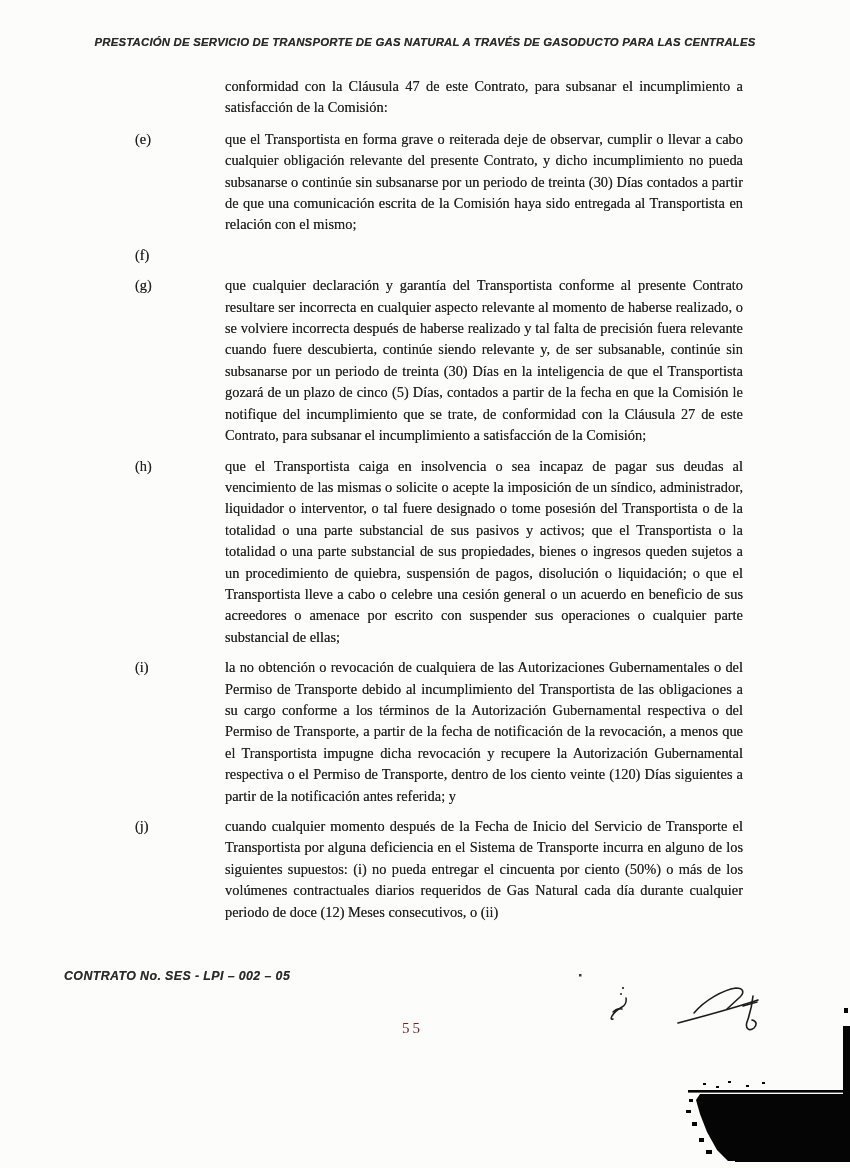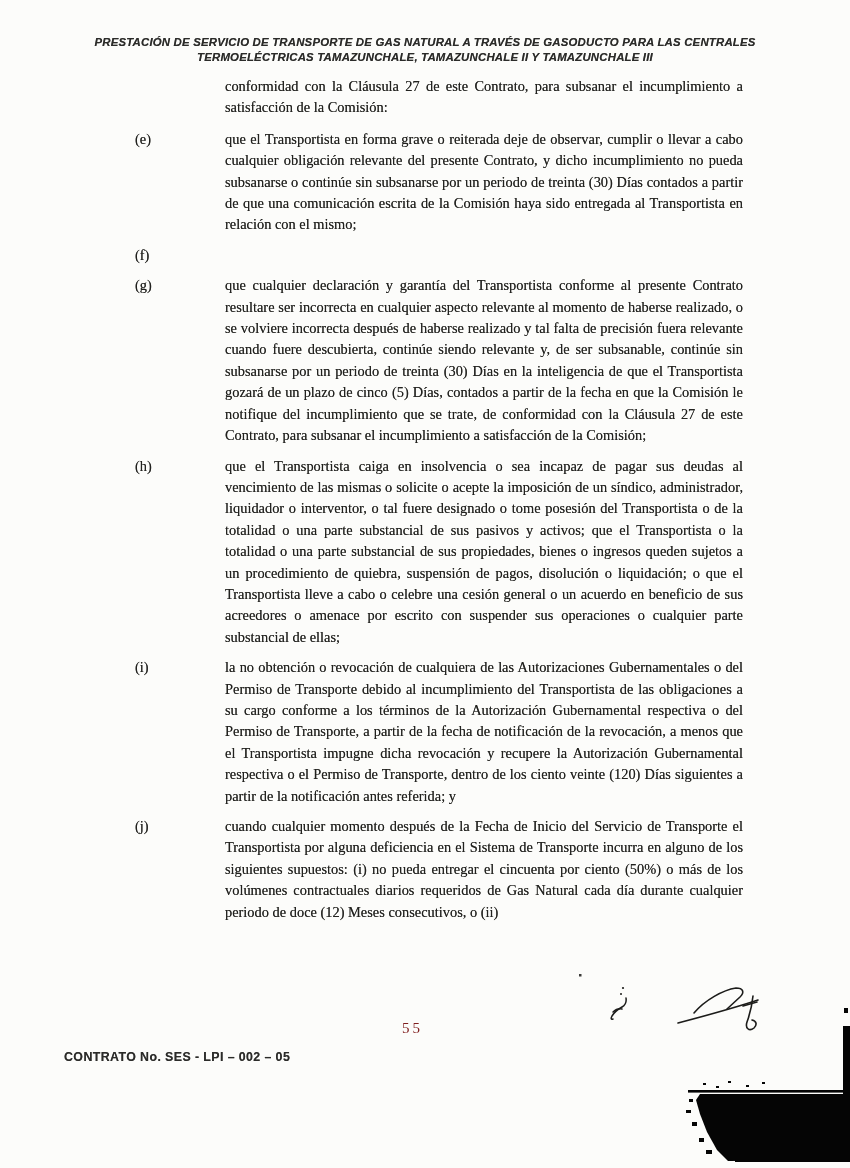--- a/index.html
+++ b/index.html
@@ -57,22 +57,23 @@
     text-align: left;
   }
   .clause-text {
     text-align: justify;
     font-family: Liberation Serif, serif;
   }
   
   .footer-contract {
     position: absolute;
     left: 64px;
-    top: 1050px;
+    top: 969px;
     font-family: "Liberation Sans", sans-serif;
+    font-style: italic;
     font-weight: 700;
     font-size: 12.4px;
     letter-spacing: 0.4px;
     color: #2b2b29;
     text-shadow: 0 0 0.5px rgba(40,40,38,0.6);
   }
   .page-number {
     position: absolute;
     left: 402px;
     top: 1020px;
@@ -91,26 +92,25 @@
     pointer-events: none;
   }
 </style>
 </head>
 <body>
 
 <div class="page">
 
   <div class="doc-header">
     <div>PRESTACIÓN DE SERVICIO DE TRANSPORTE DE GAS NATURAL A TRAVÉS DE GASODUCTO PARA LAS CENTRALES</div>
-    <div>TERMOELÉCTRICAS TAMAZUNCHALE, TAMAZUNCHALE II Y TAMAZUNCHALE III</div>
   </div>
 
   <div class="doc-body">
 
-    <p class="intro-par">conformidad con la Cláusula 27 de este Contrato, para subsanar el incumplimiento a satisfacción de la Comisión:</p>
+    <p class="intro-par">conformidad con la Cláusula 47 de este Contrato, para subsanar el incumplimiento a satisfacción de la Comisión:</p>
 
     <div class="clause">
       <div class="clause-label">(e)</div>
       <div class="clause-text">que el Transportista en forma grave o reiterada deje de observar, cumplir o llevar a cabo cualquier obligación relevante del presente Contrato, y dicho incumplimiento no pueda subsanarse o continúe sin subsanarse por un periodo de treinta (30) Días contados a partir de que una comunicación escrita de la Comisión haya sido entregada al Transportista en relación con el mismo;</div>
     </div>
 
     <div class="clause">
       <div class="clause-label">(f)</div>
     </div>
 

